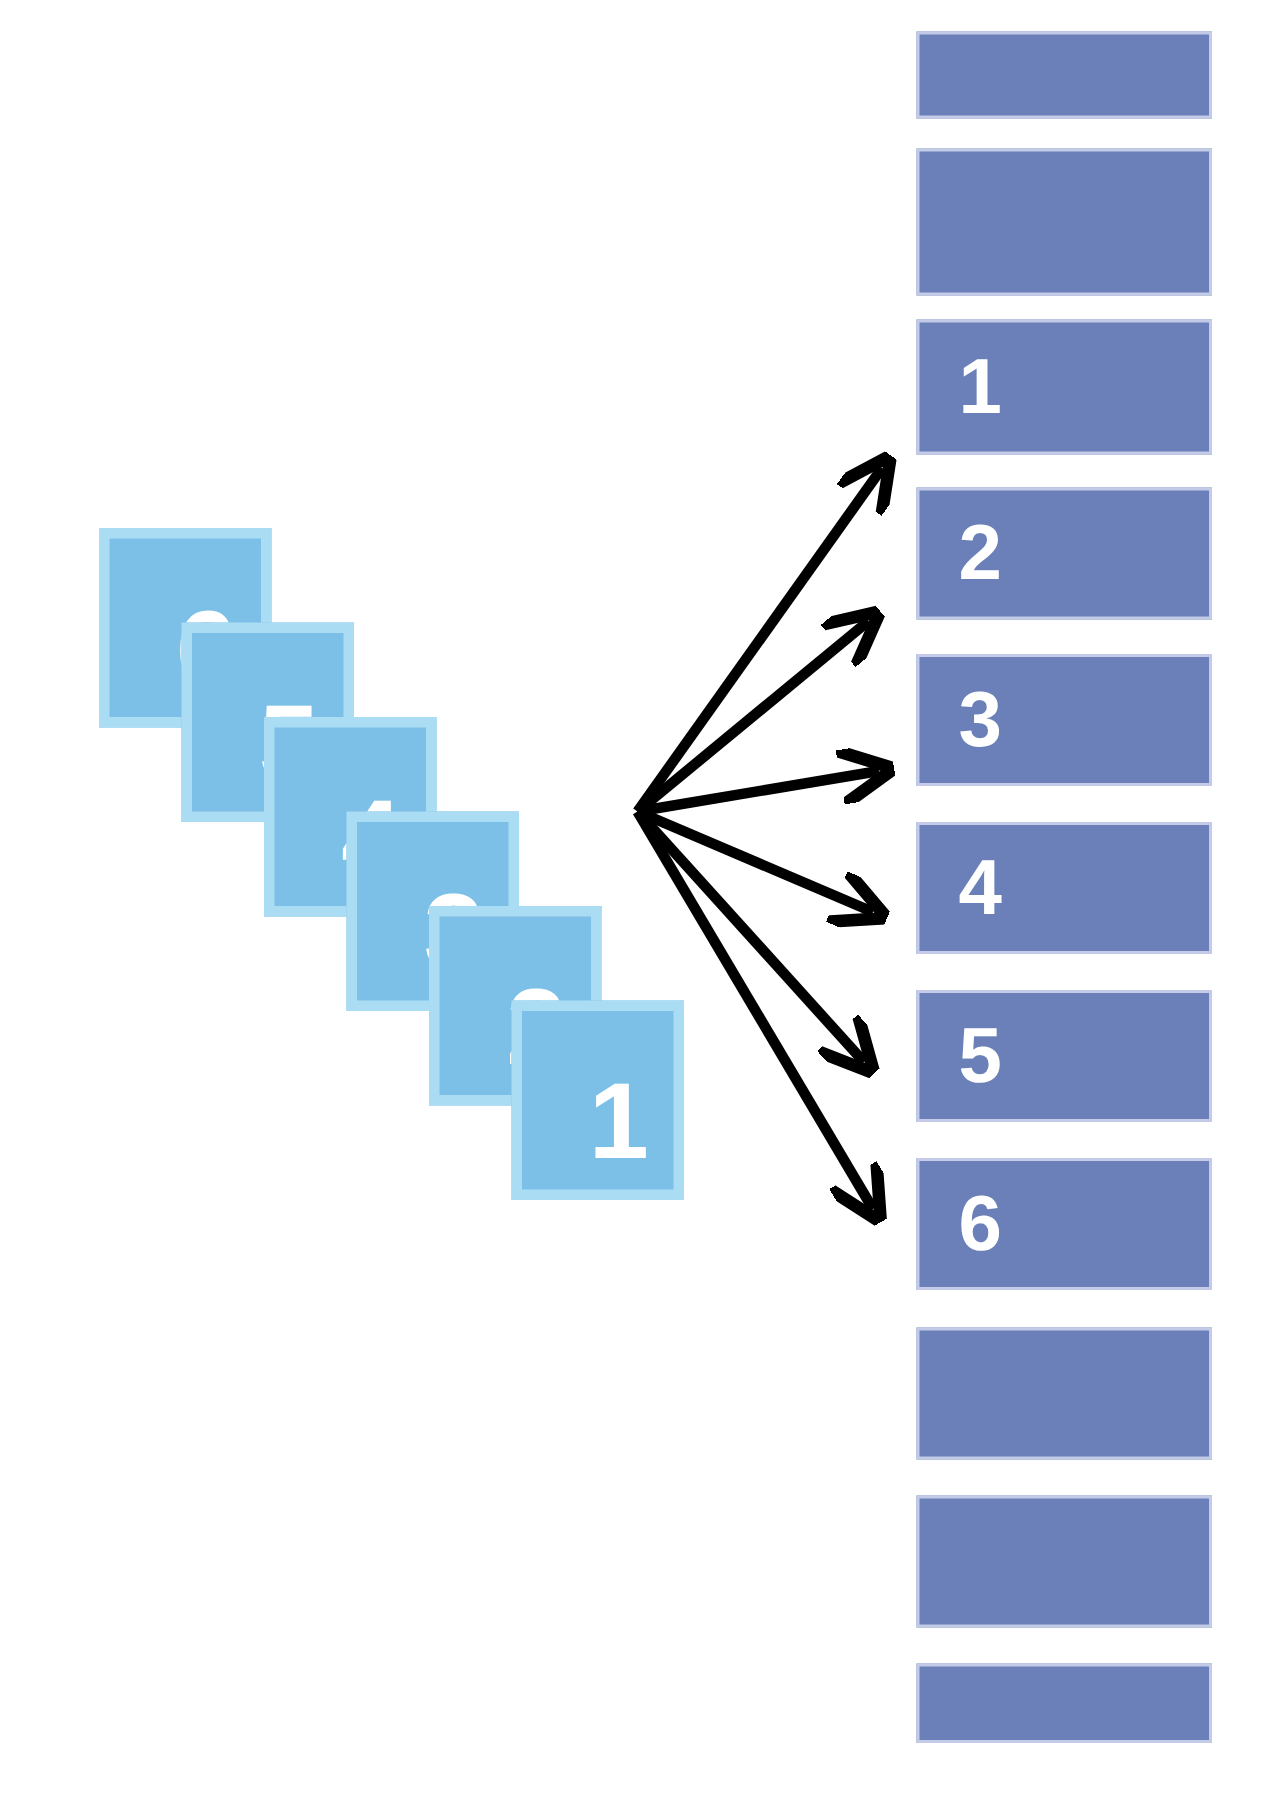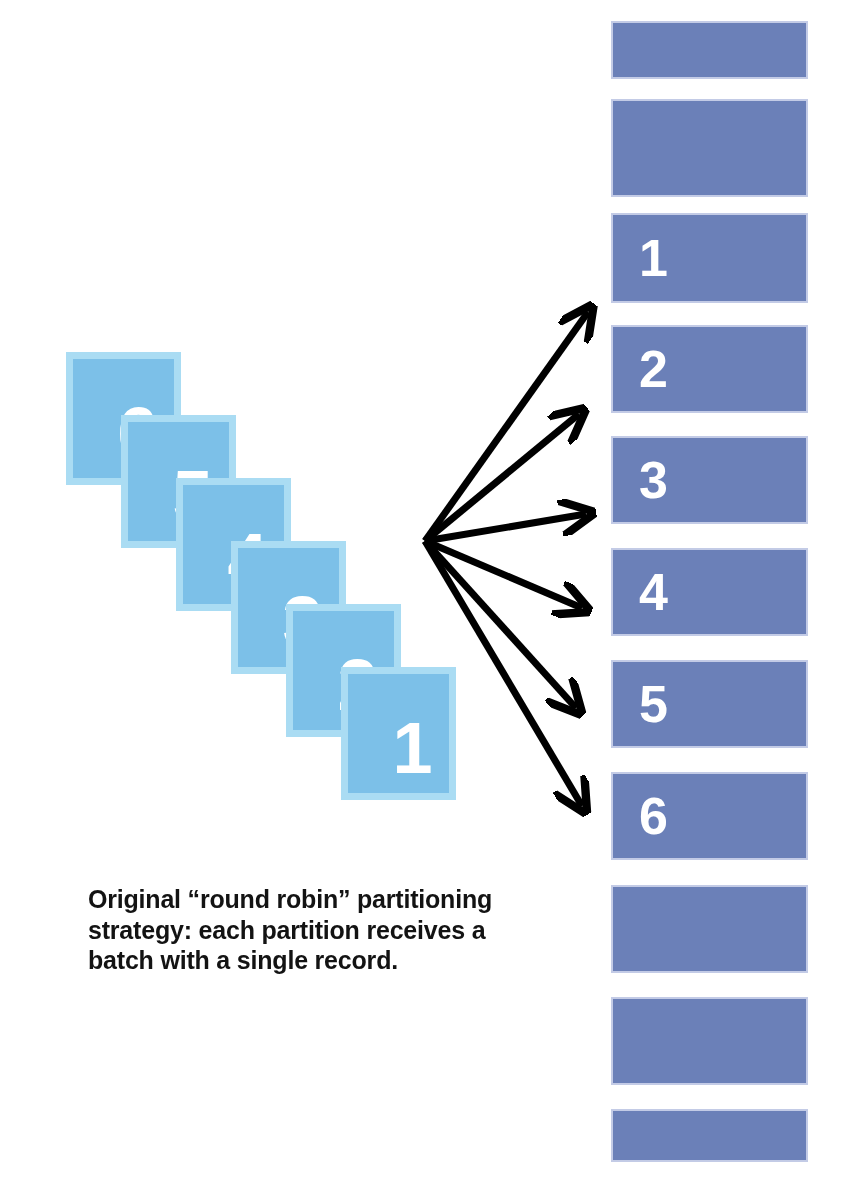--- a/index.html
+++ b/index.html
@@ -160,15 +160,14 @@
     <g stroke="#000000" stroke-width="7" fill="none" marker-end="url(#ah)">
       <line x1="425" y1="541" x2="588" y2="312"></line>
       <line x1="425" y1="541" x2="579" y2="414"></line>
       <line x1="425" y1="541" x2="586" y2="514"></line>
       <line x1="425" y1="541" x2="582" y2="608"></line>
       <line x1="425" y1="541" x2="576" y2="708"></line>
       <line x1="425" y1="541" x2="582" y2="806"></line>
     </g>
   </svg>
 
-  <div class="caption">Original “round robin” partitioning strategy: each partition receives a batch with a single record.</div>
 
 </div>
 
 </body></html>

